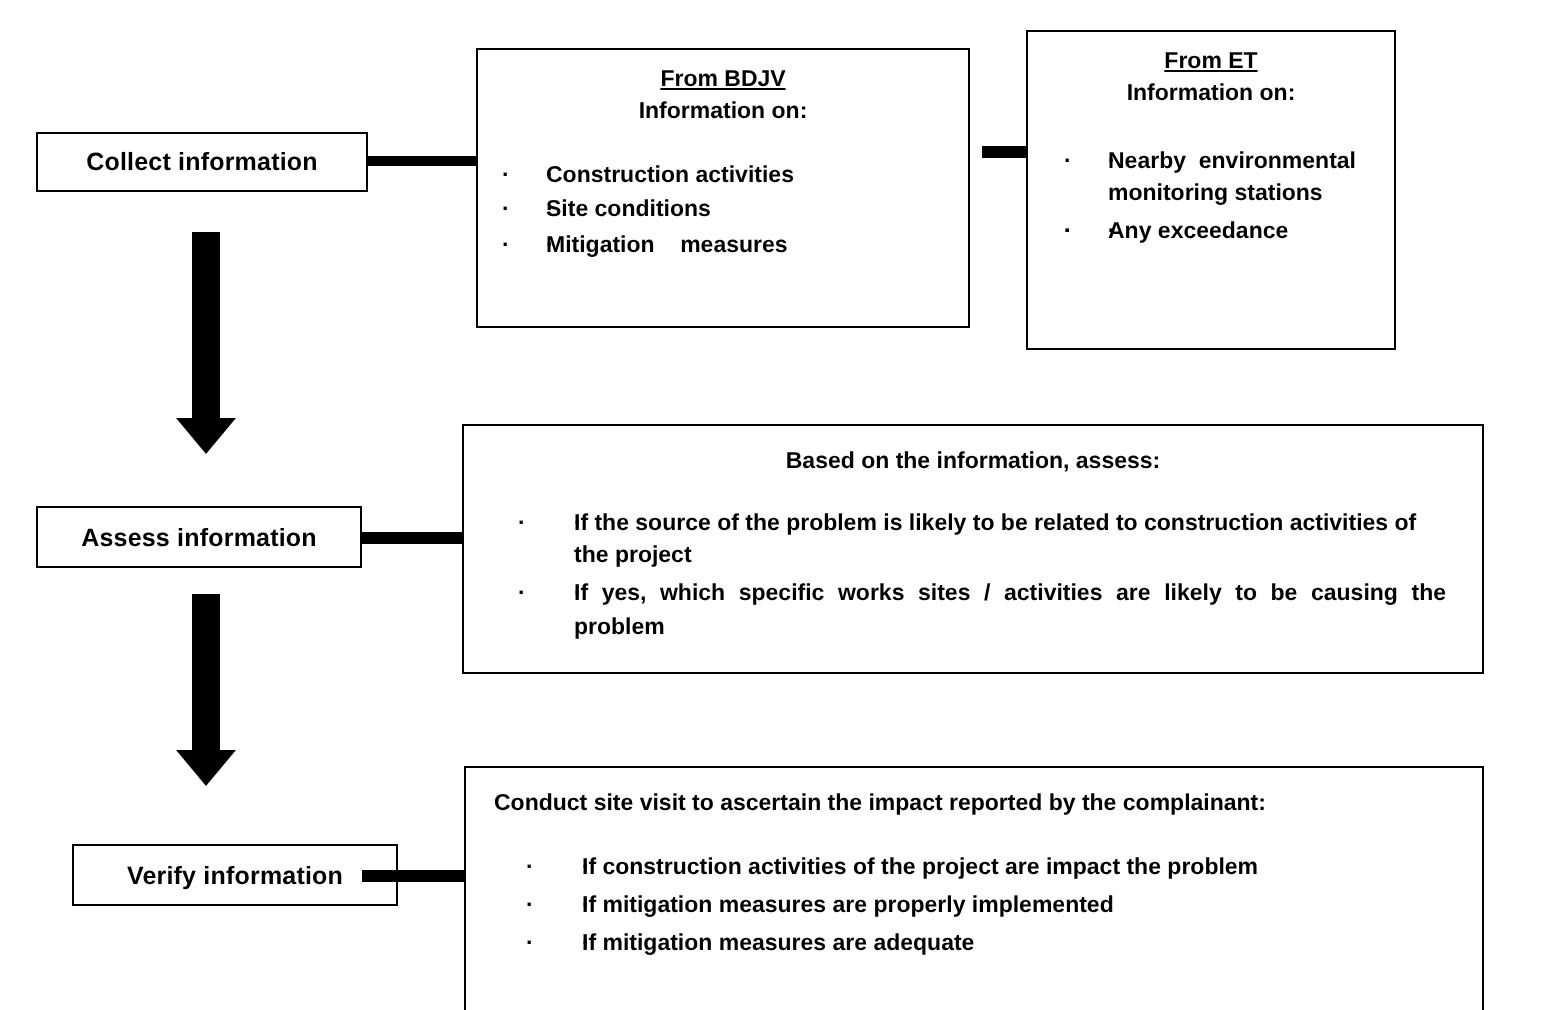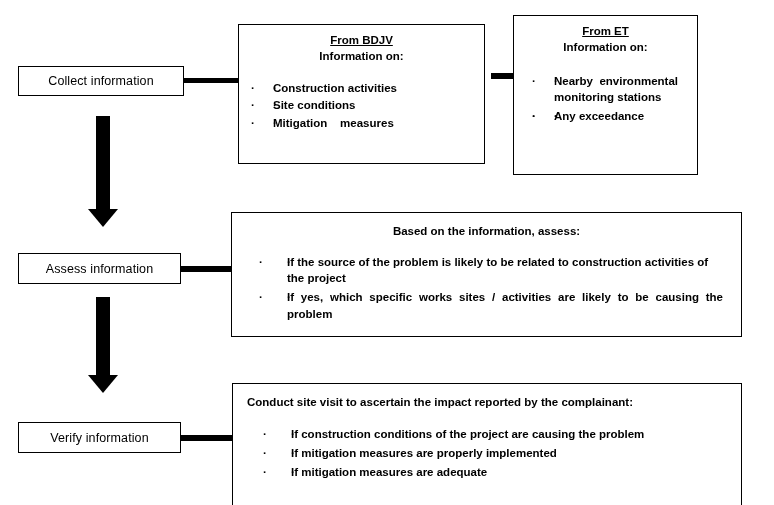--- a/index.html
+++ b/index.html
@@ -21,21 +21,21 @@
   
   .stage-box {
     position: absolute;
     box-sizing: border-box;
     border: 1px solid #000000;
     background: #ffffff;
     display: flex;
     align-items: center;
     justify-content: center;
     font-size: 12.5px;
-    font-weight: normal;
+    font-weight: bold;
     color: #000000;
     letter-spacing: 0.1px;
   }
 
   
   .detail-box {
     position: absolute;
     box-sizing: border-box;
     border: 1px solid #000000;
     background: #ffffff;
@@ -175,34 +175,34 @@
         <span style="position:absolute; left:-28px;">·</span>
         <span>If the source of the problem is likely to be related to construction activities of the project</span>
       </li>
       <li class="just">
         <span style="position:absolute; left:-28px;">·</span>
         <span>If yes, which specific works sites / activities are likely to be causing the problem</span>
       </li>
     </ul>
   </div>
 
-  <div class="stage-box" style="left:18px; top:422px; width:163px; height:31px;">
+  <div class="stage-box" style="left:36px; top:422px; width:163px; height:31px;">
     <span>Verify information</span>
   </div>
 
   <div class="hline" style="left:181px; top:435px; width:52px; height:6px;"></div>
 
   <div class="detail-box" style="left:232px; top:383px; width:510px; height:139px;">
     <div class="detail-heading" style="margin:11px 12px 0 14px;">
       <span>Conduct site visit to ascertain the impact reported by the complainant:</span>
     </div>
     <ul class="bullet-list" style="margin:15px 18px 0 58px;">
       <li style="margin-bottom:3px;">
         <span style="position:absolute; left:-28px;">·</span>
-        <span>If construction conditions of the project are causing the problem</span>
+        <span>If construction activities of the project are impact the problem</span>
       </li>
       <li style="margin-bottom:3px;">
         <span style="position:absolute; left:-28px;">·</span>
         <span>If mitigation measures are properly implemented</span>
       </li>
       <li>
         <span style="position:absolute; left:-28px;">·</span>
         <span>If mitigation measures are adequate</span>
       </li>
     </ul>

